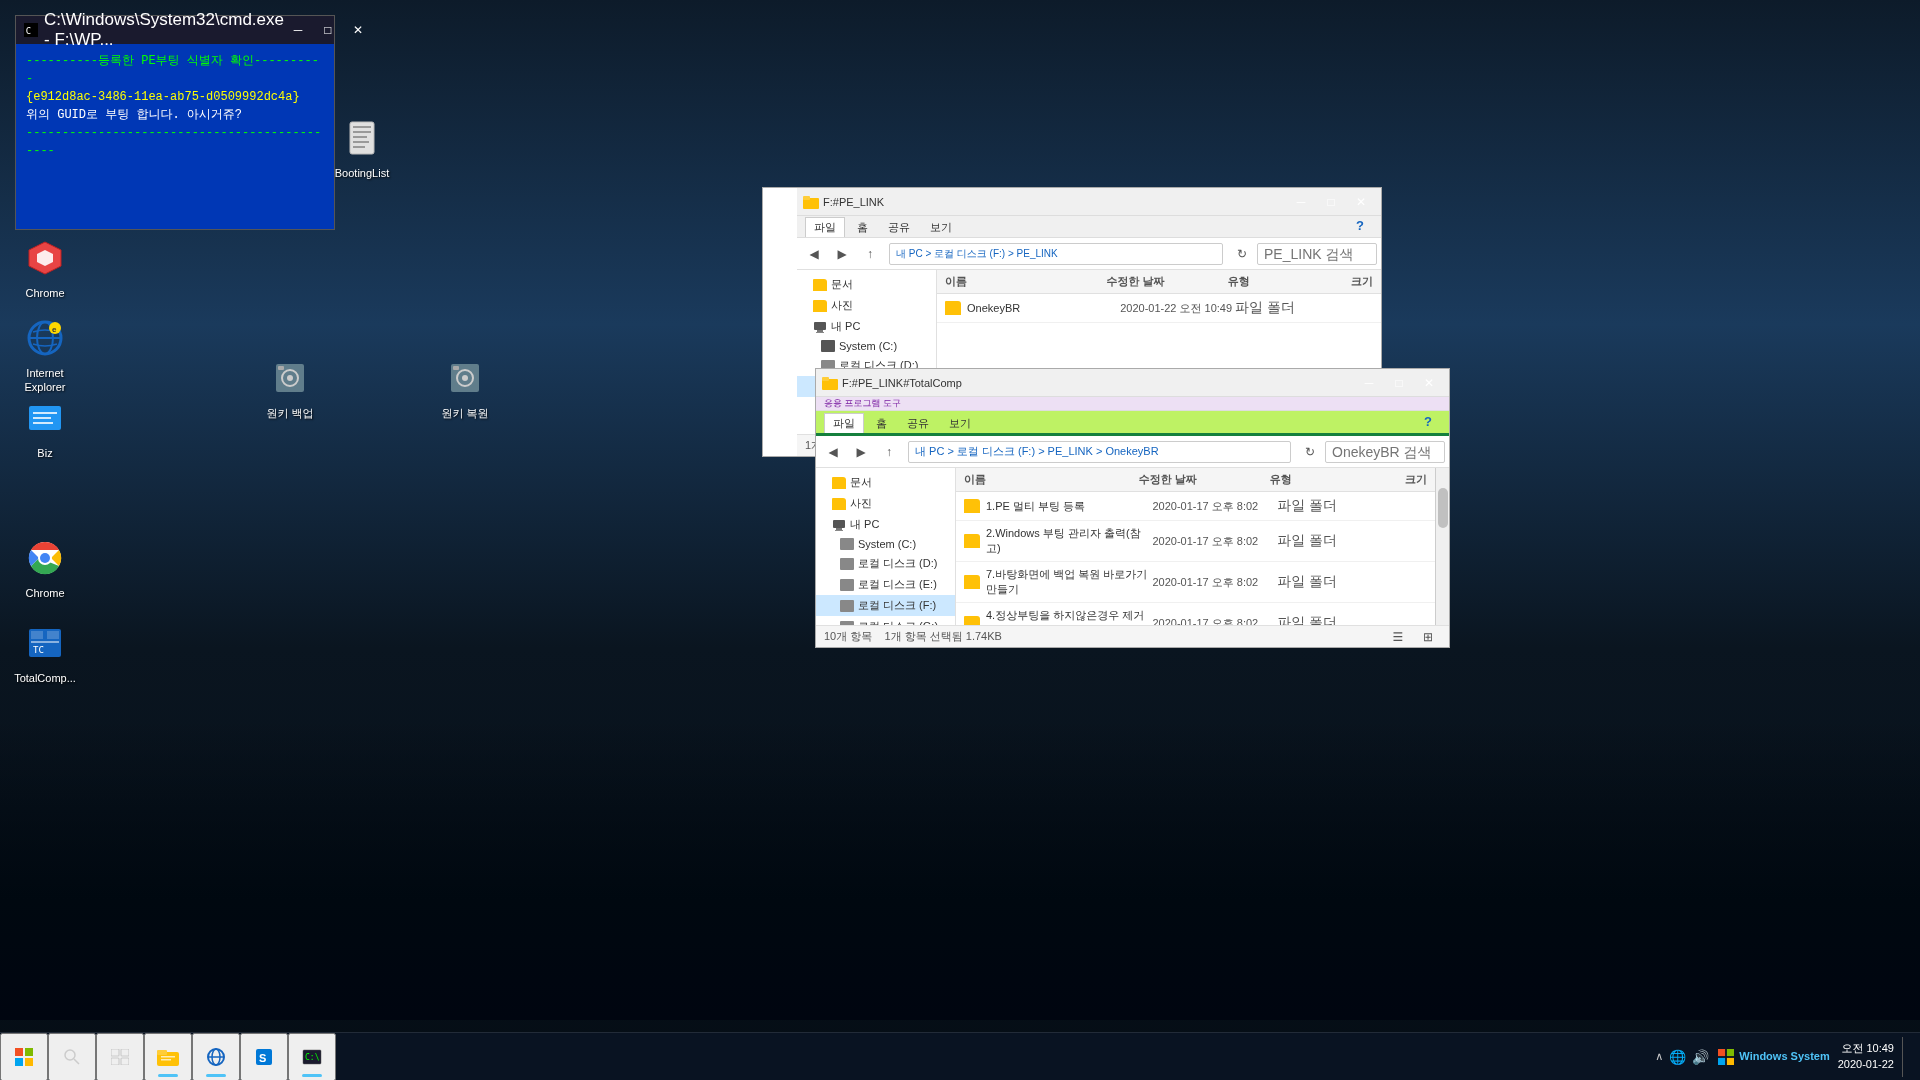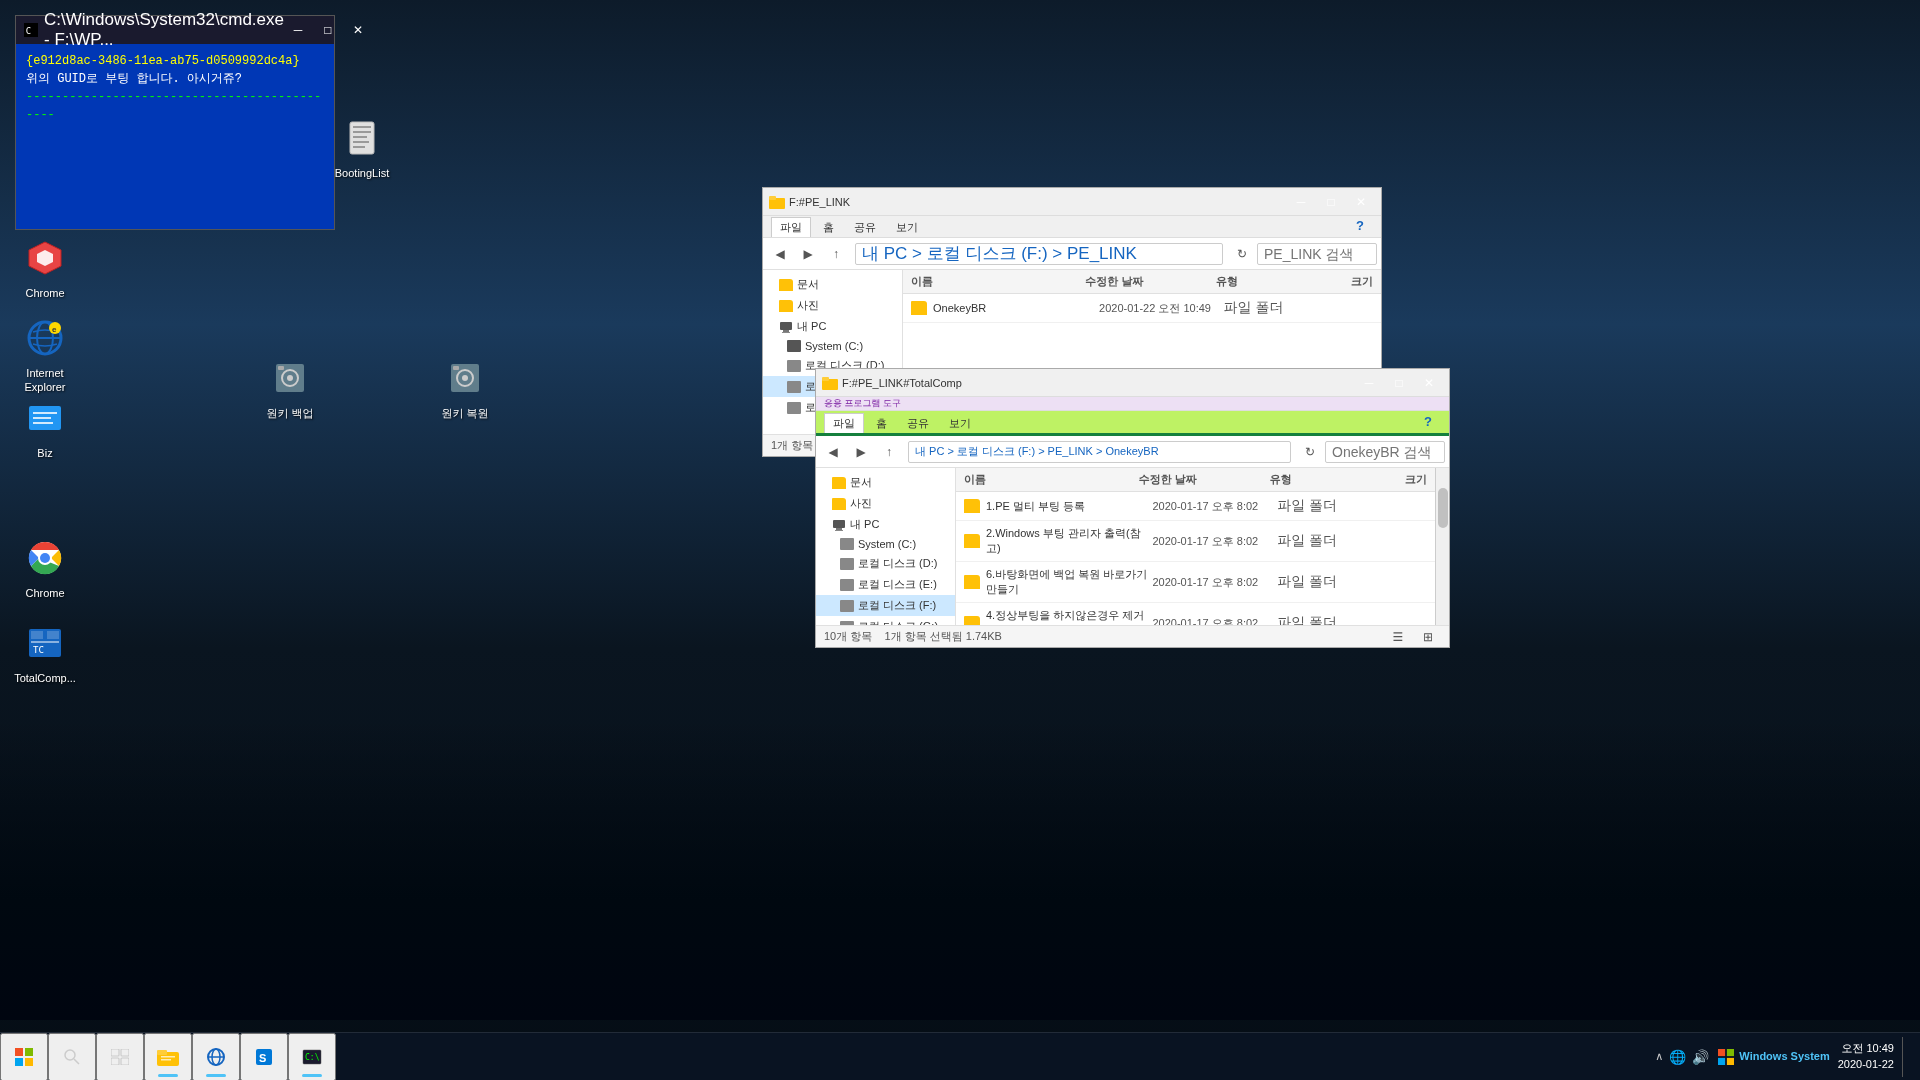--- a/index.html
+++ b/index.html
@@ -489,20 +489,21 @@
         </svg>
       </div>
       <div class="title-text">C:\Windows\System32\cmd.exe - F:\WP...</div>
       <div class="window-controls">
         <button class="win-btn">─</button>
         <button class="win-btn">□</button>
         <button class="win-btn close">✕</button>
       </div>
     </div>
     <div class="cmd-content">
+      <div class="cmd-line separator">----------등록한 PE부팅 식별자 확인----------</div>
       <div class="cmd-line guid">{e912d8ac-3486-11ea-ab75-d0509992dc4a}</div>
       <div class="cmd-line korean">위의 GUID로 부팅 합니다. 아시거쥬?</div>
       <div class="cmd-line separator">---------------------------------------------</div>
     </div>
   </div>
 
   <div class="desktop-icon" style="top:230px;left:5px">
     <div class="icon-img">
       <svg width="40" height="40" viewBox="0 0 40 40">
         <polygon points="20,4 36,12 36,28 20,36 4,28 4,12" fill="#e84444" stroke="#c02020" stroke-width="1"></polygon>
@@ -599,21 +600,21 @@
         <rect x="11" y="8" width="18" height="2" fill="#999"></rect>
         <rect x="11" y="13" width="18" height="2" fill="#999"></rect>
         <rect x="11" y="18" width="14" height="2" fill="#999"></rect>
         <rect x="11" y="23" width="16" height="2" fill="#999"></rect>
         <rect x="11" y="28" width="12" height="2" fill="#999"></rect>
       </svg>
     </div>
     <div class="icon-label">BootingList</div>
   </div>
 
-  <div class="explorer-window" id="explorer1" style="top:187px;left:762px;width:620px;height:270px;">
+  <div class="explorer-window" id="explorer1" style="top:187px;left:762px;width:620px;height:270px;padding-left:34px;">
     <div class="explorer-titlebar">
       <svg width="16" height="14" viewBox="0 0 16 14" style="margin-right:4px">
         <rect x="0" y="3" width="16" height="11" rx="1" fill="#ffc107"></rect>
         <rect x="0" y="1" width="7" height="4" rx="1" fill="#ffcd38"></rect>
       </svg>
       <div class="title-text">F:#PE_LINK</div>
       <div style="margin-left:auto;display:flex;gap:2px">
         <button class="win-btn">─</button>
         <button class="win-btn">□</button>
         <button class="win-btn close">✕</button>
@@ -628,21 +629,21 @@
       <div style="margin-left:auto;display:flex;align-items:center">
         <button class="toolbar-btn" style="font-size:13px;color:#1565c0;font-weight:bold">?</button>
       </div>
     </div>
 
     <div class="explorer-toolbar">
       <button class="toolbar-btn">◀</button>
       <button class="toolbar-btn">▶</button>
       <button class="toolbar-btn">↑</button>
       <div class="address-bar">
-        <span style="font-size:17px;color:#1565c0">
+        <span style="font-size:10px;color:#1565c0">
           내 PC &gt; 로컬 디스크 (F:) &gt; PE_LINK
         </span>
       </div>
       <button class="toolbar-btn">↻</button>
       <input type="text" class="search-box" placeholder="PE_LINK 검색" style="">
     </div>
     <div class="explorer-body">
 
       <div class="explorer-sidebar">
         <div class="sidebar-item">
@@ -801,21 +802,21 @@
           </div>
           <div class="file-item">
             <div class="file-icon"></div>
             <div class="col-name">2.Windows 부팅 관리자 출력(참고)</div>
             <div class="col-date">2020-01-17 오후 8:02</div>
             <div class="col-type">파일 폴더</div>
             <div class="col-size"></div>
           </div>
           <div class="file-item">
             <div class="file-icon"></div>
-            <div class="col-name">6.바탕화면에 백업 복원 바로가기 만들기</div>
+            <div class="col-name">7.바탕화면에 백업 복원 바로가기 만들기</div>
             <div class="col-date">2020-01-17 오후 8:02</div>
             <div class="col-type">파일 폴더</div>
             <div class="col-size"></div>
           </div>
           <div class="file-item">
             <div class="file-icon"></div>
             <div class="col-name">4.정상부팅을 하지않은경우 제거(자동)</div>
             <div class="col-date">2020-01-17 오후 8:02</div>
             <div class="col-type">파일 폴더</div>
             <div class="col-size"></div>

